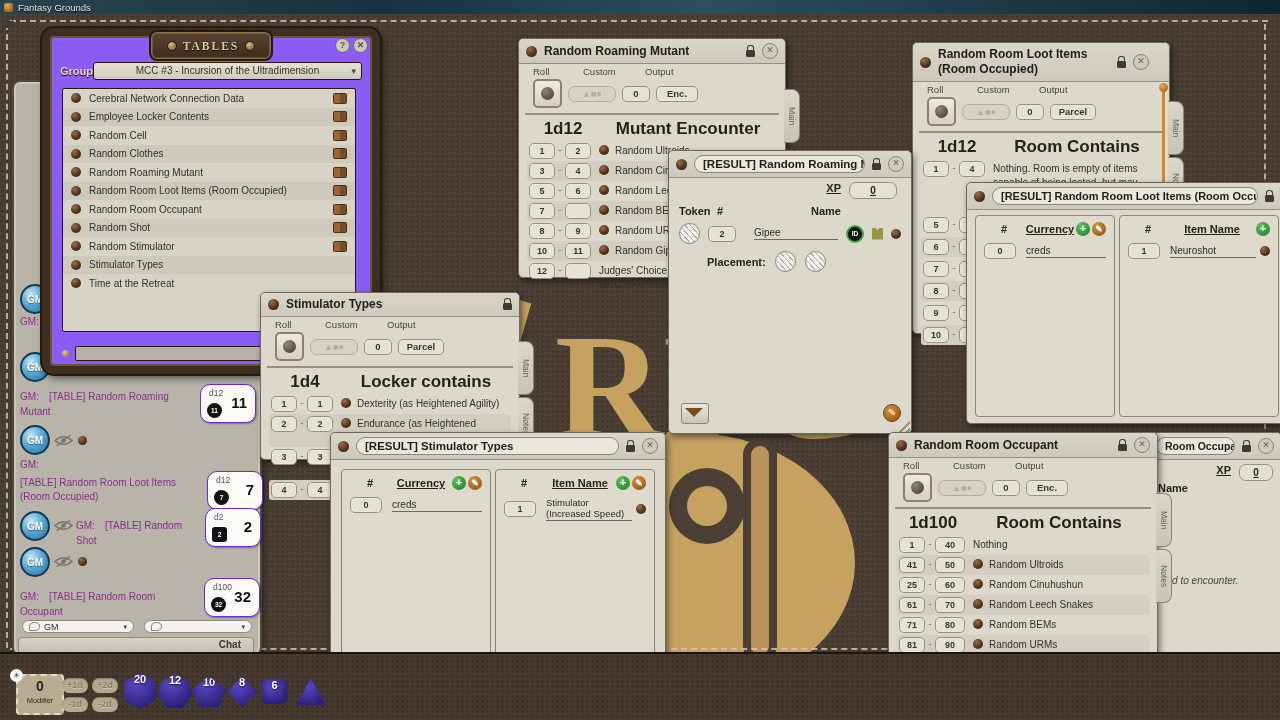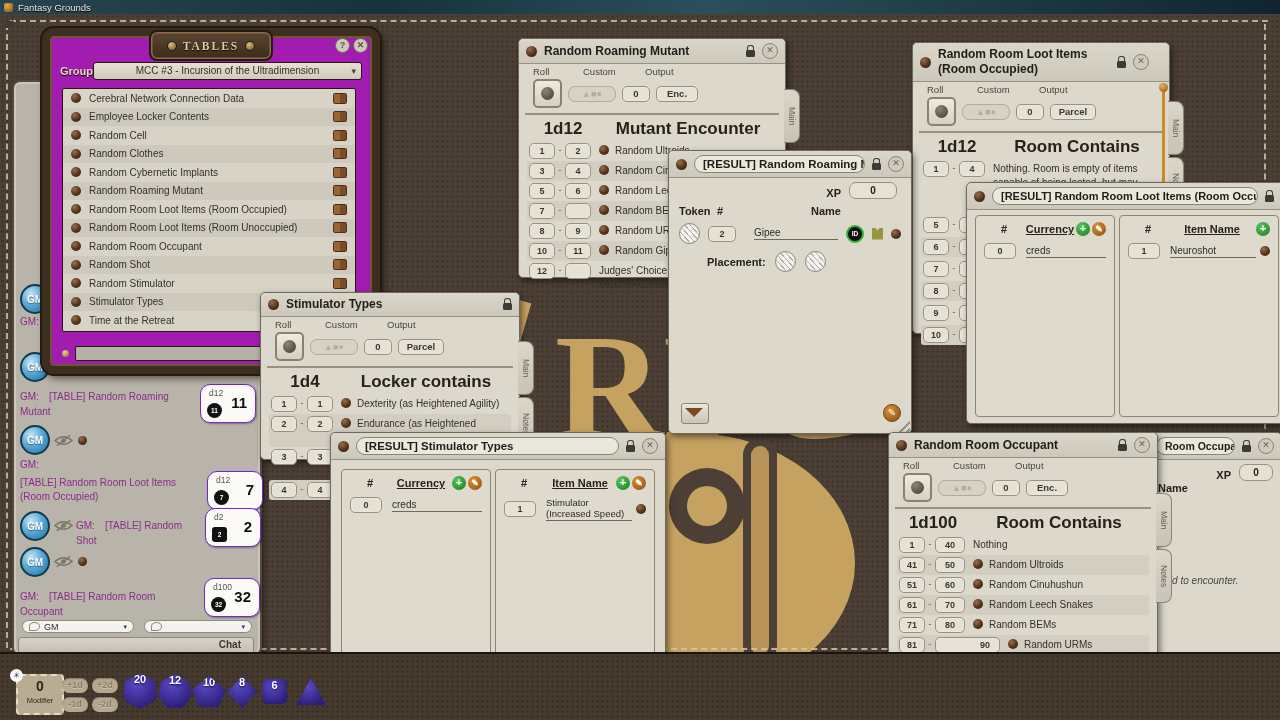--- a/index.html
+++ b/index.html
@@ -69,22 +69,22 @@
   .dash{width:10px;text-align:center;color:#7a7468;flex:none;line-height:14px;}
   .trow .bullet{width:10px;height:10px;margin:2px 6px 0 8px;}
   .rtext{line-height:1.4;padding-top:1px;}
   .rtext.nob{margin-left:8px;}
   
   .stab{position:absolute;width:15px;height:52px;background:linear-gradient(#dad6ca,#c7c3b6);
     border:1px solid #8b8575;border-left:none;border-radius:0 8px 8px 0;
     display:flex;align-items:center;justify-content:center;z-index:-1;}
   .stab span{writing-mode:vertical-rl;font-size:8.5px;color:#6a6458;}
   
-  .xprow{display:flex;justify-content:flex-end;align-items:flex-end;gap:8px;padding:4px 14px 2px;
-    font-size:11px;font-weight:bold;color:#262218;}
+  .xprow{display:flex;justify-content:flex-end;align-items:flex-start;gap:8px;padding:4px 14px 2px;
+    font-size:11px;font-weight:bold;color:#262218;text-decoration:underline;}
   .xpchip{width:46px;height:15px;border:1.5px solid #98917f;border-radius:7px;background:#e5e1d5;
     text-align:center;line-height:15px;font-size:10px;font-weight:bold;}
   .panel{position:absolute;border:1.5px solid #8b8575;border-radius:4px;background:#dedacd;
     box-shadow:inset 0 0 0 1px #ecead f0;}
   .phead{display:flex;align-items:center;font-weight:bold;font-size:11px;color:#262218;padding:6px 8px 4px;}
   .phead .num{width:40px;text-align:center;}
   .phead .pname{flex:1;text-align:center;text-decoration:underline;}
   .addbtn{width:14px;height:14px;border-radius:50%;color:#fff;font-size:11px;line-height:13px;
     text-align:center;font-weight:bold;flex:none;
     background:radial-gradient(circle at 35% 30%,#58c35c,#1f7a24);}
@@ -109,21 +109,21 @@
   .envbtn::before{content:"";position:absolute;left:3px;top:4px;
     border-left:9px solid transparent;border-right:9px solid transparent;border-top:9px solid #7a4a20;}
   .token{width:19px;height:19px;border-radius:50%;background:#f4f2ec;border:1px solid #8b8578;flex:none;
     background-image:repeating-linear-gradient(48deg,transparent 0 3px,rgba(120,120,125,.55) 3px 4px);}
   .idb{width:14px;height:14px;border-radius:50%;background:#101010;border:2px solid #35b135;color:#fff;
     font-size:6.5px;font-weight:bold;display:flex;align-items:center;justify-content:center;flex:none;}
   .armor{width:11px;height:12px;background:#96963e;flex:none;
     clip-path:polygon(0 0,30% 0,50% 25%,70% 0,100% 0,100% 100%,0 100%);}
   
   .tableswin{position:absolute;left:42px;top:28px;width:322px;height:330px;z-index:5;
-    background:#a21caf;border:8px solid #3e2e1f;border-radius:12px;
+    background:#8b5cf6;border:8px solid #3e2e1f;border-radius:12px;
     box-shadow:0 0 0 2px #241a10,3px 4px 8px rgba(0,0,0,.6),inset 0 0 0 2px #6b5638;}
   .plaque{position:absolute;left:50%;transform:translateX(-50%);top:-6px;width:120px;height:27px;
     background:linear-gradient(#5a4532,#3c2c1c);border:2px solid #241a10;border-radius:8px;
     box-shadow:inset 0 0 0 1.5px #8a6f4a;display:flex;align-items:center;justify-content:center;gap:6px;}
   .plaque .ttl{font-family:"Liberation Serif",serif;font-size:11.5px;font-weight:bold;
     letter-spacing:2px;color:#dccba2;text-shadow:0 1px 1px #000;}
   .rivet{width:8px;height:8px;border-radius:50%;background:radial-gradient(circle at 35% 30%,#d9bd7e,#6b4f28);
     border:1px solid #241a10;}
   .roundbtn{position:absolute;width:13px;height:13px;border-radius:50%;background:#cfc9bc;
     border:1px solid #6e6659;color:#5a5348;font-size:9px;font-weight:bold;line-height:12px;text-align:center;}
@@ -696,21 +696,21 @@
         <span class="rtext nob">Nothing</span>
       </div>
     <div class="trow">
         <span class="chipn">41</span>
         <span class="dash">-</span>
         <span class="chipn" style="width:28px;">50</span>
         <span class="bullet"></span>
         <span class="rtext">Random Ultroids</span>
       </div>
     <div class="trow">
-        <span class="chipn">51</span>
+        <span class="chipn">25</span>
         <span class="dash">-</span>
         <span class="chipn" style="width:28px;">60</span>
         <span class="bullet"></span>
         <span class="rtext">Random Cinuhushun</span>
       </div>
     <div class="trow">
         <span class="chipn">61</span>
         <span class="dash">-</span>
         <span class="chipn" style="width:28px;">70</span>
         <span class="bullet"></span>
@@ -719,21 +719,21 @@
     <div class="trow">
         <span class="chipn">71</span>
         <span class="dash">-</span>
         <span class="chipn" style="width:28px;">80</span>
         <span class="bullet"></span>
         <span class="rtext">Random BEMs</span>
       </div>
     <div class="trow">
         <span class="chipn">81</span>
         <span class="dash">-</span>
-        <span class="chipn" style="width:28px;padding-left:35px;">90</span>
+        <span class="chipn" style="width:28px;">90</span>
         <span class="bullet"></span>
         <span class="rtext">Random URMs</span>
       </div>
     <div class="trow">
         <span class="chipn">91</span>
         <span class="dash">-</span>
         <span class="chipn" style="width:28px;">95</span>
         <span class="bullet"></span>
         <span class="rtext">Random Gipees</span>
       </div>
@@ -775,36 +775,26 @@
         <span class="tname">Random Cell</span>
         <span class="book"></span>
       </div>
     <div class="titem">
         <span class="bullet"></span>
         <span class="tname">Random Clothes</span>
         <span class="book"></span>
       </div>
     <div class="titem">
         <span class="bullet"></span>
-        <span class="tname">Random Cybernetic Implants</span>
-        <span class="book"></span>
-      </div>
-    <div class="titem">
-        <span class="bullet"></span>
         <span class="tname">Random Roaming Mutant</span>
         <span class="book"></span>
       </div>
     <div class="titem">
         <span class="bullet"></span>
         <span class="tname">Random Room Loot Items (Room Occupied)</span>
-        <span class="book"></span>
-      </div>
-    <div class="titem">
-        <span class="bullet"></span>
-        <span class="tname">Random Room Loot Items (Room Unoccupied)</span>
         <span class="book"></span>
       </div>
     <div class="titem">
         <span class="bullet"></span>
         <span class="tname">Random Room Occupant</span>
         <span class="book"></span>
       </div>
     <div class="titem">
         <span class="bullet"></span>
         <span class="tname">Random Shot</span>

